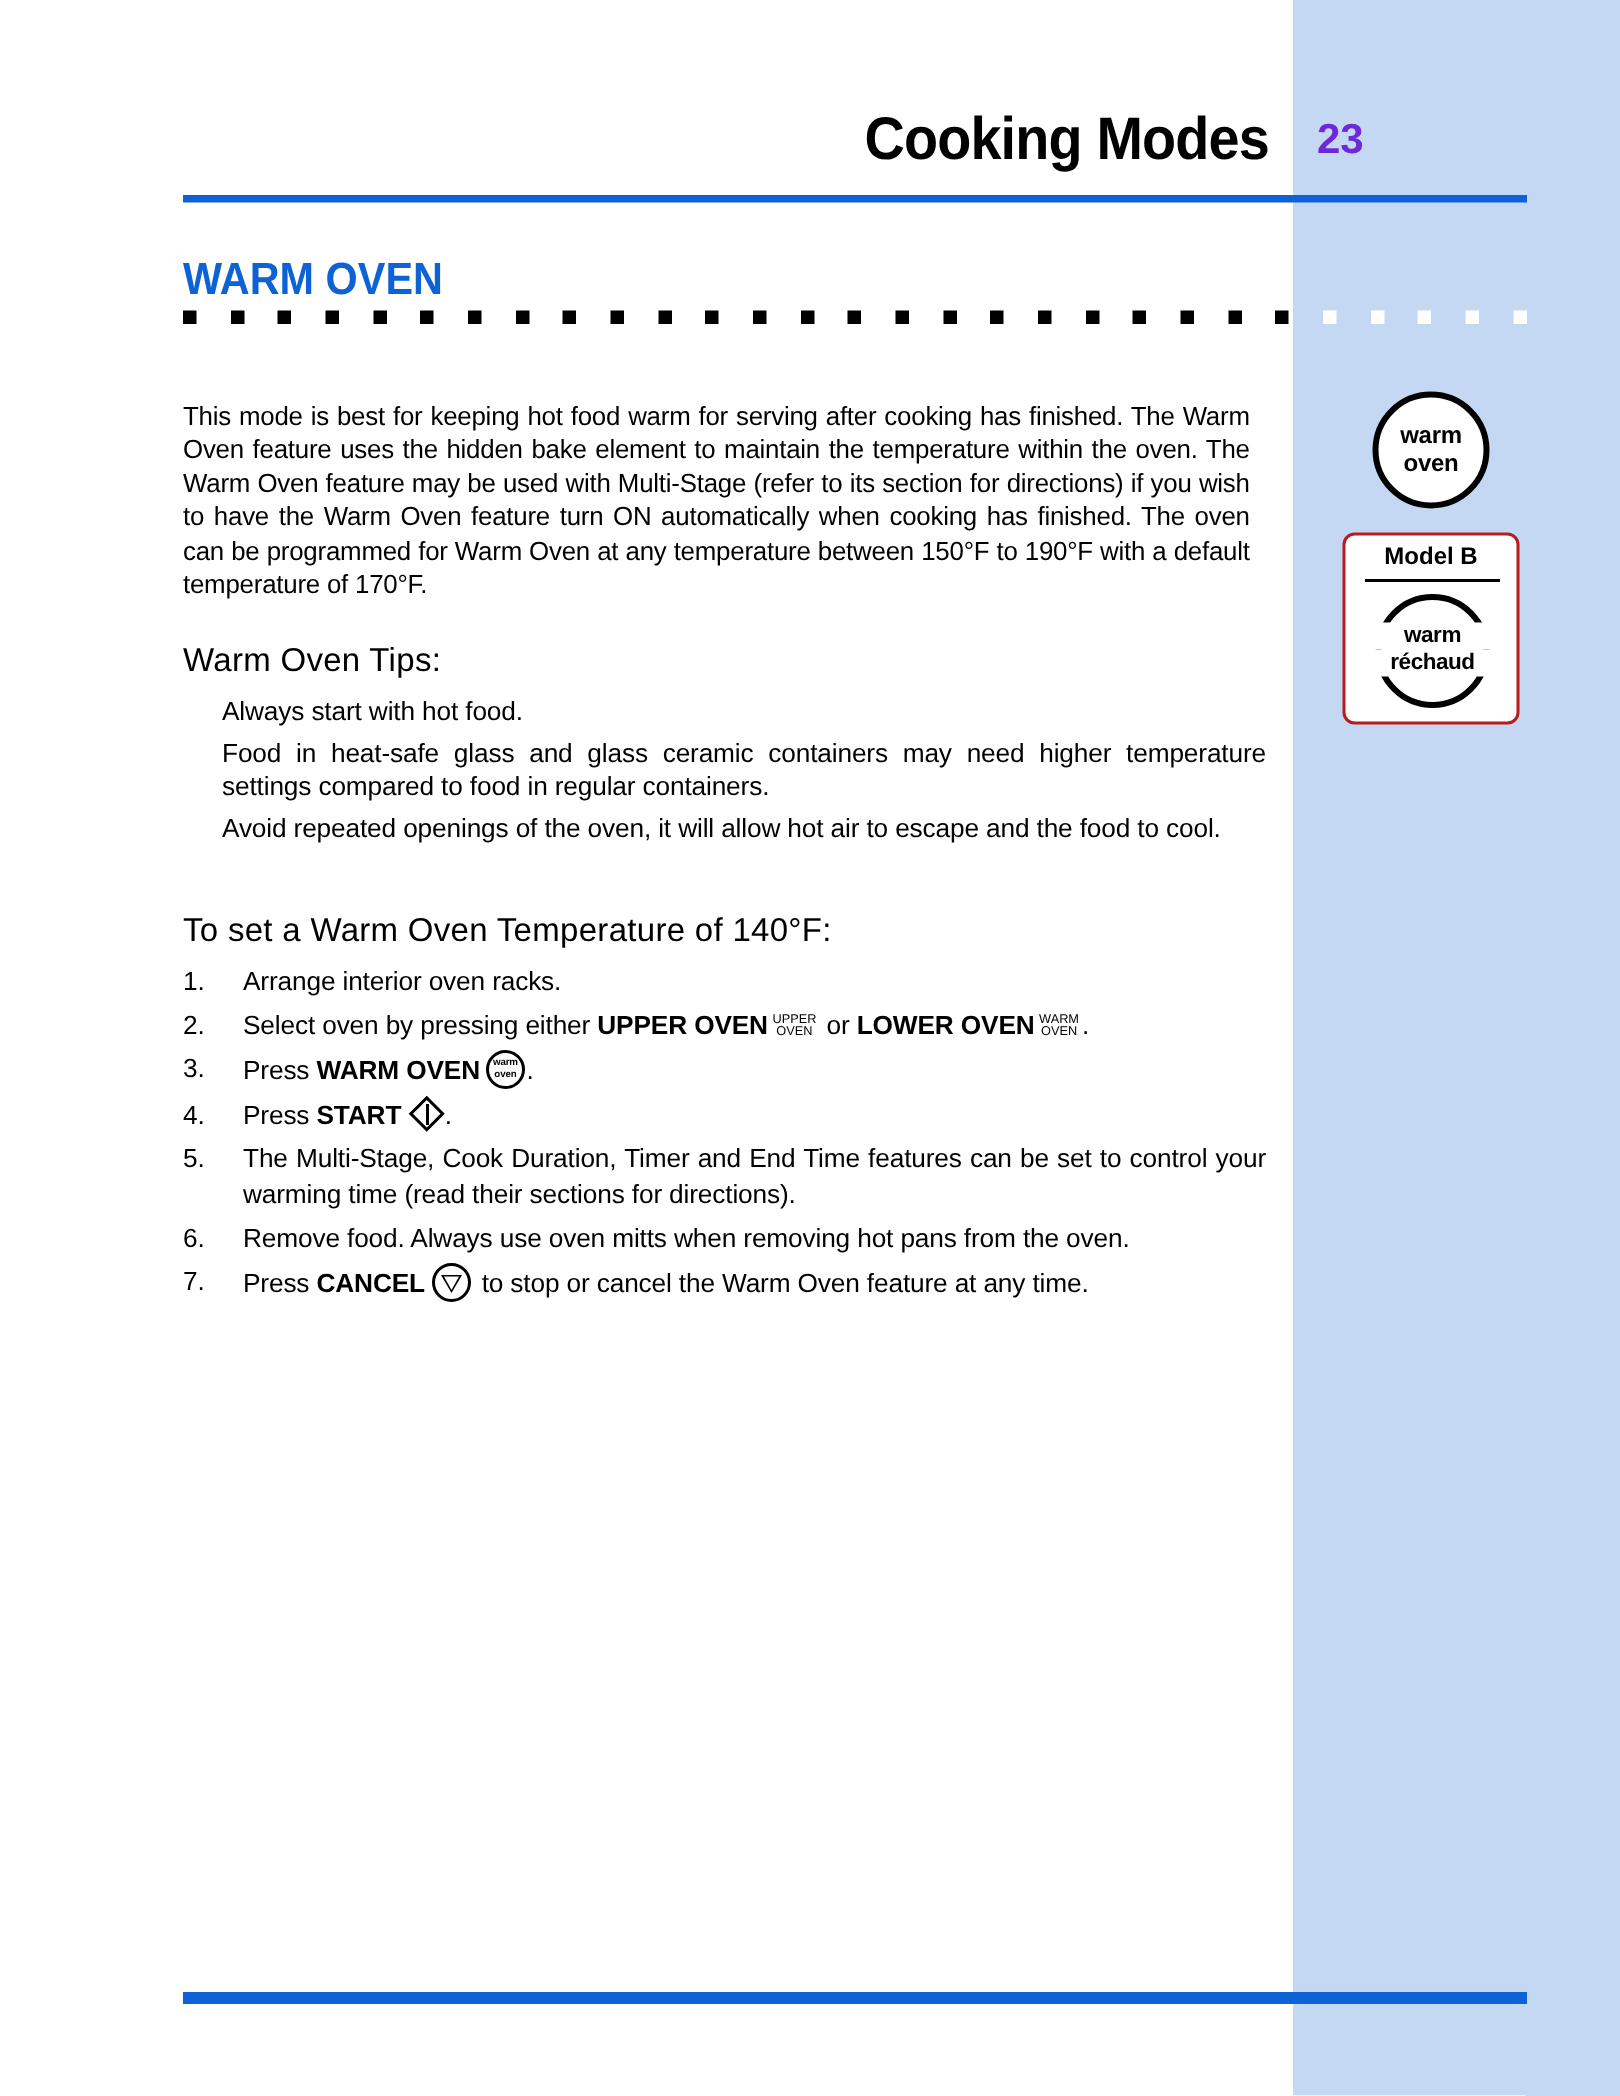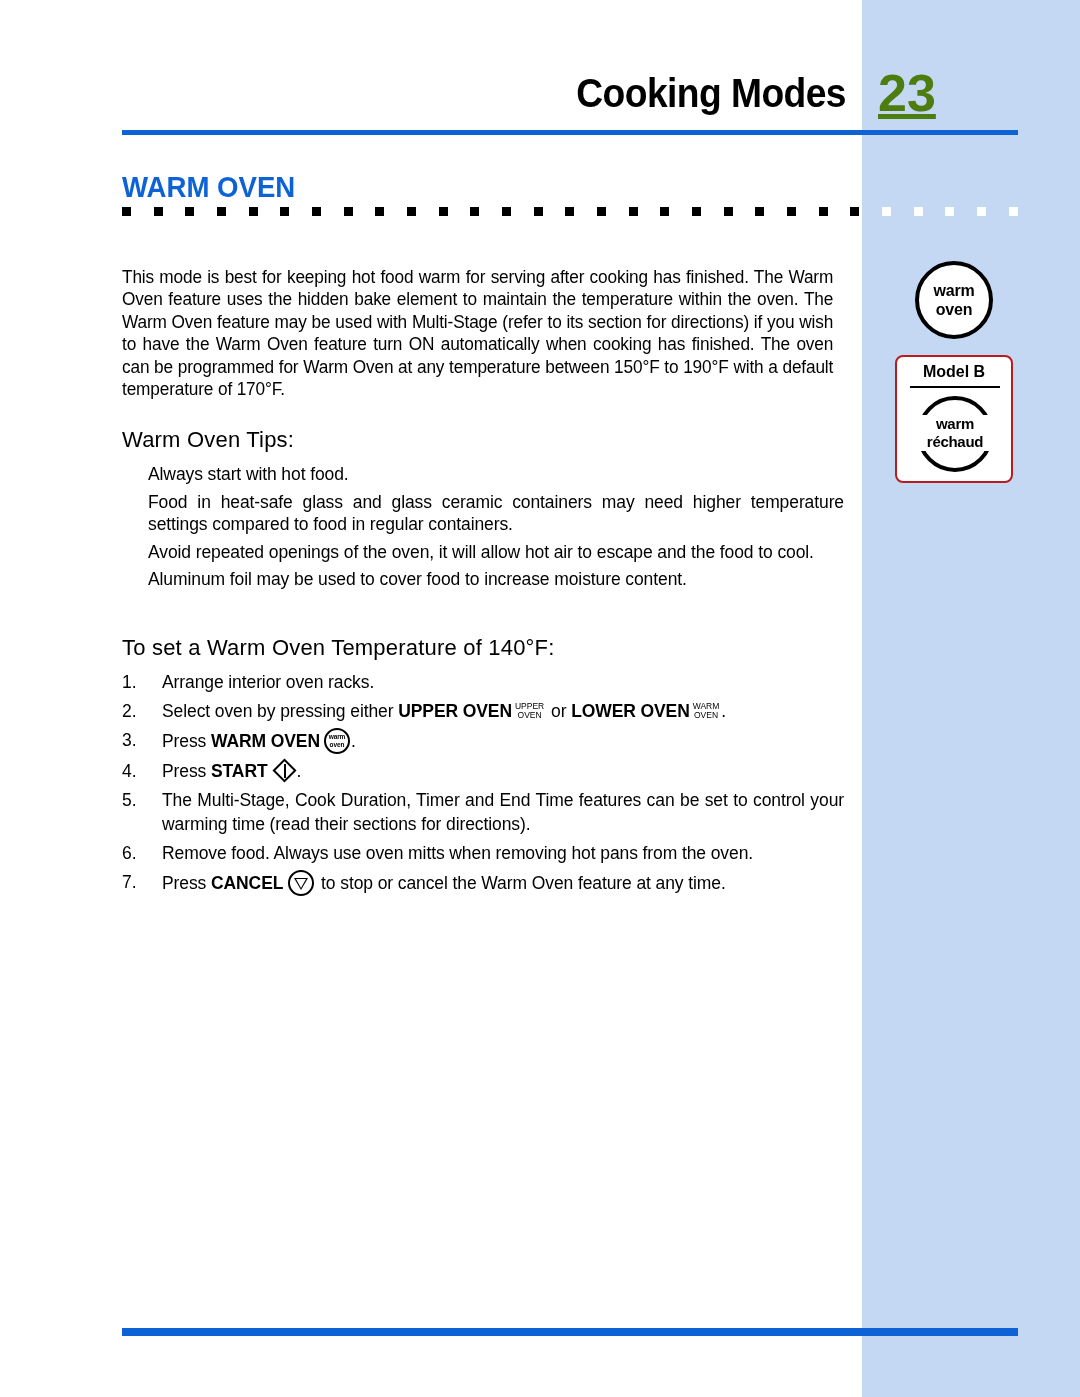--- a/index.html
+++ b/index.html
@@ -55,25 +55,24 @@
     transform: scaleX(0.93);
     transform-origin: right center;
   }
   .header-pagenum {
     position: absolute;
     left: 878px;
     top: 0;
     height: 62px;
     display: flex;
     align-items: center;
-    font-size: 52px;
-    font-weight: bold;
-    color: #4d7c0f;
+    font-size: 28px;
+    font-weight: bold;
+    color: #6d28d9;
     line-height: 1;
-    text-decoration: underline;
   }
   .header-rule {
     position: absolute;
     left: 122px;
     top: 130px;
     width: 896px;
     height: 5px;
     background: #0d63d6;
   }
 
@@ -411,21 +410,20 @@
 <div class="content">
 
   <p class="intro">This mode is best for keeping hot food warm for serving after cooking has finished. The Warm Oven feature uses the hidden bake element to maintain the temperature within the oven. The Warm Oven feature may be used with Multi-Stage (refer to its section for directions) if you wish to have the Warm Oven feature turn ON automatically when cooking has finished. The oven can be programmed for Warm Oven at any temperature between 150°F to 190°F with a default temperature of 170°F.</p>
 
   <div class="subhead">Warm Oven Tips:</div>
 
   <div class="tips">
     <div class="tip">Always start with hot food.</div>
     <div class="tip">Food in heat-safe glass and glass ceramic containers may need higher temperature settings compared to food in regular containers.</div>
     <div class="tip">Avoid repeated openings of the oven, it will allow hot air to escape and the food to cool.</div>
-    <div class="tip last-of-block">Aluminum foil may be used to cover food to increase moisture content.</div>
   </div>
 
   <div class="subhead second">To set a Warm Oven Temperature of 140°F:</div>
 
   <div class="steps">
 
     <div class="step">
       <div class="step-num">1.</div>
       <div class="step-body">Arrange interior oven racks.</div>
     </div>

